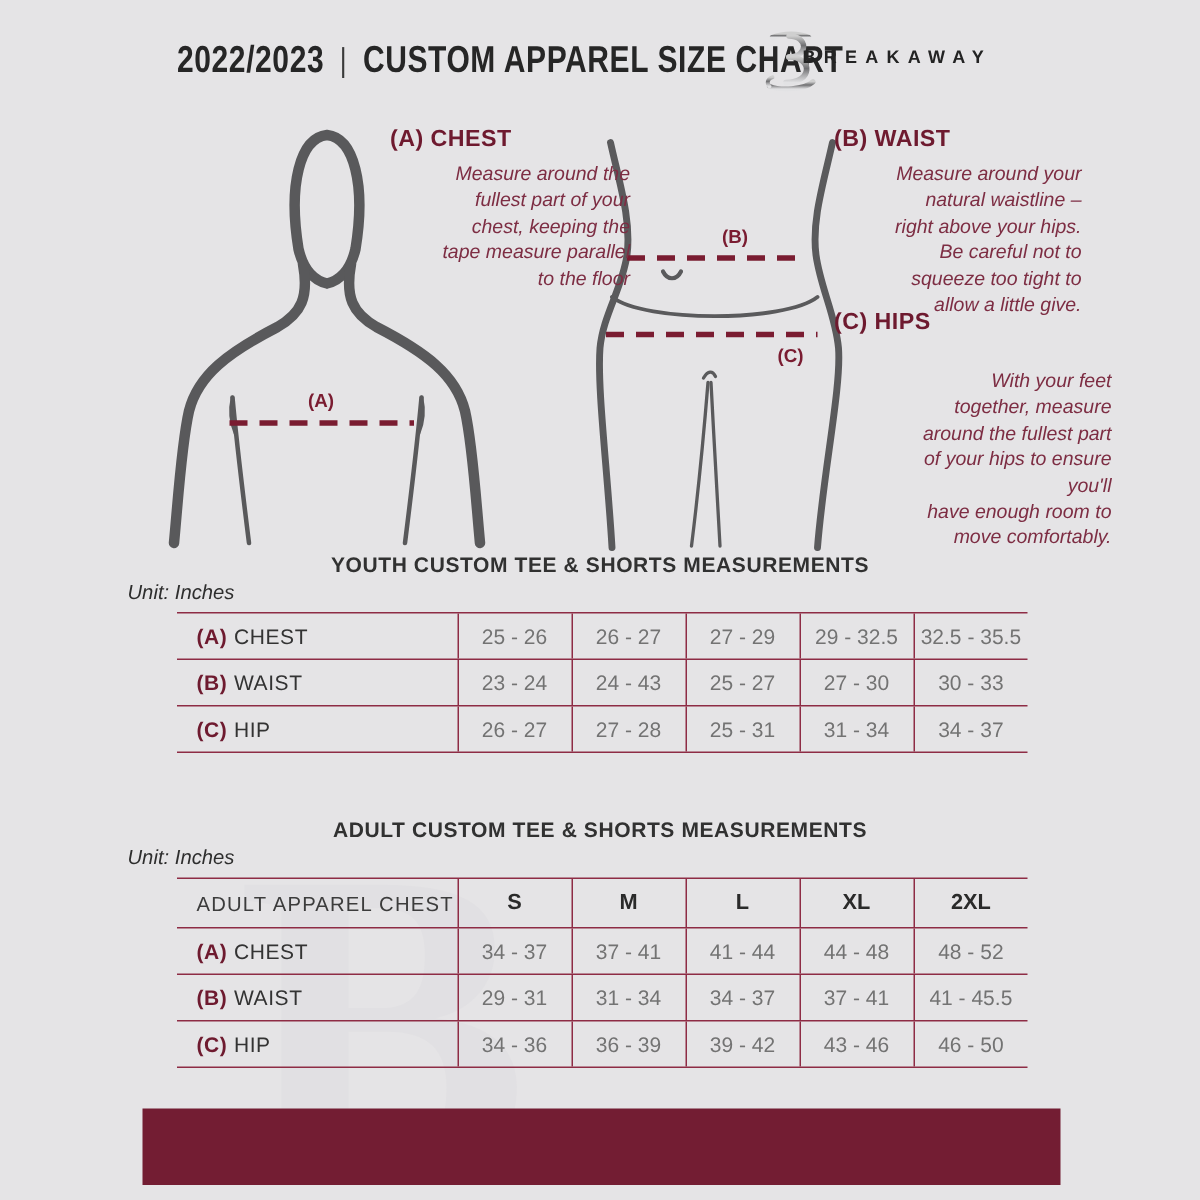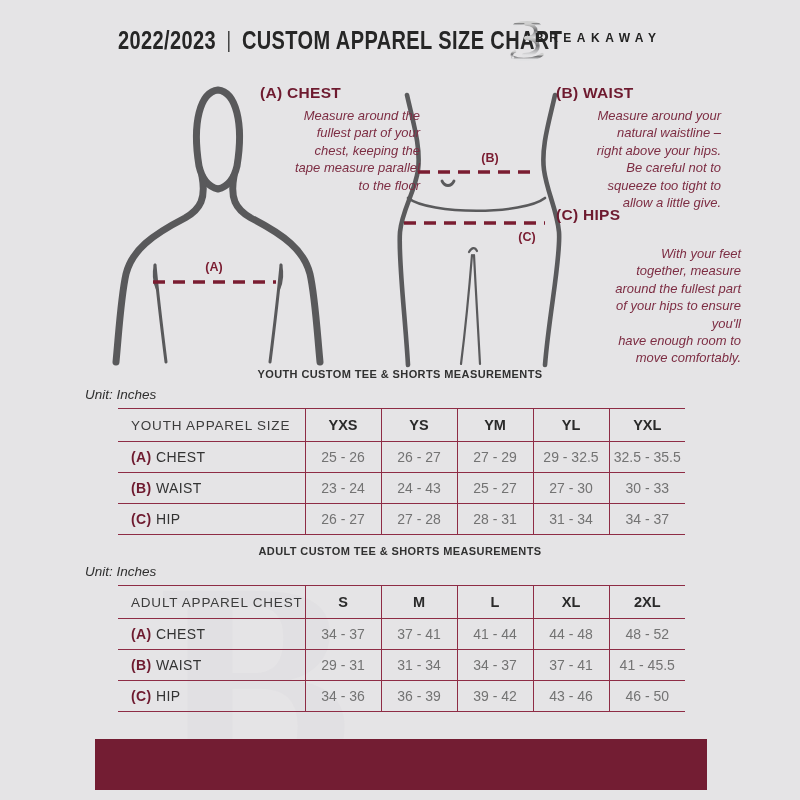--- a/index.html
+++ b/index.html
@@ -14,21 +14,21 @@
   .logo{position:absolute;left:508px;top:15px;}
   .brand{position:absolute;left:535px;top:31px;font-size:12px;font-weight:bold;
     letter-spacing:5.5px;color:#232323;white-space:nowrap;}
 
   
   .sec-h{position:absolute;font-size:15.5px;font-weight:bold;color:#6e1a2f;letter-spacing:.3px;white-space:nowrap;}
   .sec-d{position:absolute;font-size:13px;font-style:italic;color:#7d2d43;line-height:17.4px;white-space:pre-line;text-align:right;}
   .fig{position:absolute;}
 
   
-  .tbl-title{position:absolute;left:85px;width:630px;text-align:center;font-size:11px;
+  .tbl-title{position:absolute;left:85px;width:630px;text-align:center;font-size:14px;
     font-weight:bold;color:#313131;letter-spacing:.4px;}
   .tbl-unit{position:absolute;left:85px;width:630px;text-align:left;font-size:13.5px;
     font-style:italic;color:#2e2e2e;}
   table.size{position:absolute;left:118px;border-collapse:collapse;table-layout:fixed;z-index:2;}
   table.size col.c0{width:187px;} table.size col.cv{width:76px;}
   table.size th,table.size td{border-top:1.5px solid #8e2c45;border-bottom:1.5px solid #8e2c45;
     padding:0;text-align:center;vertical-align:middle;color:#737373;background:transparent;}
   table.size th:not(:first-child),table.size td:not(:first-child){border-left:1.5px solid #8e2c45;}
   table.size tr.hd th{height:32px;font-size:14.5px;font-weight:bold;color:#2a2a2a;}
   table.size tr.hd th.lblh{font-weight:normal;font-size:13.5px;color:#3c3c3c;letter-spacing:.8px;text-align:left;padding-left:13px;}
@@ -136,49 +136,41 @@
   <table class="size" style="top:408px;">
     <colgroup>
         <col class="c0">
         <col class="cv">
         <col class="cv">
         <col class="cv">
         <col class="cv">
         <col class="cv">
       </colgroup>
     <tbody>
-        <tr class="hd">
-      <th class="lblh">YOUTH APPAREL SIZE</th>
-      <th>YXS</th>
-      <th>YS</th>
-      <th>YM</th>
-      <th>YL</th>
-      <th>YXL</th>
-    </tr>
     <tr class="rw">
       <td class="lbl"><span class="pfx">(A)</span> <span>CHEST</span></td>
       <td>25 - 26</td>
       <td>26 - 27</td>
       <td>27 - 29</td>
       <td>29 - 32.5</td>
       <td>32.5 - 35.5</td>
     </tr>
     <tr class="rw">
       <td class="lbl"><span class="pfx">(B)</span> <span>WAIST</span></td>
       <td>23 - 24</td>
       <td>24 - 43</td>
       <td>25 - 27</td>
       <td>27 - 30</td>
       <td>30 - 33</td>
     </tr>
     <tr class="rw">
       <td class="lbl"><span class="pfx">(C)</span> <span>HIP</span></td>
       <td>26 - 27</td>
       <td>27 - 28</td>
-      <td>28 - 31</td>
+      <td>25 - 31</td>
       <td>31 - 34</td>
       <td>34 - 37</td>
     </tr>
   </tbody>
     </table>
 
   <div class="tbl-title" style="top:545px;">ADULT CUSTOM TEE &amp; SHORTS MEASUREMENTS</div>
   <div class="tbl-unit" style="top:564px;">Unit: Inches</div>
 
   <table class="size" style="top:585px;">

